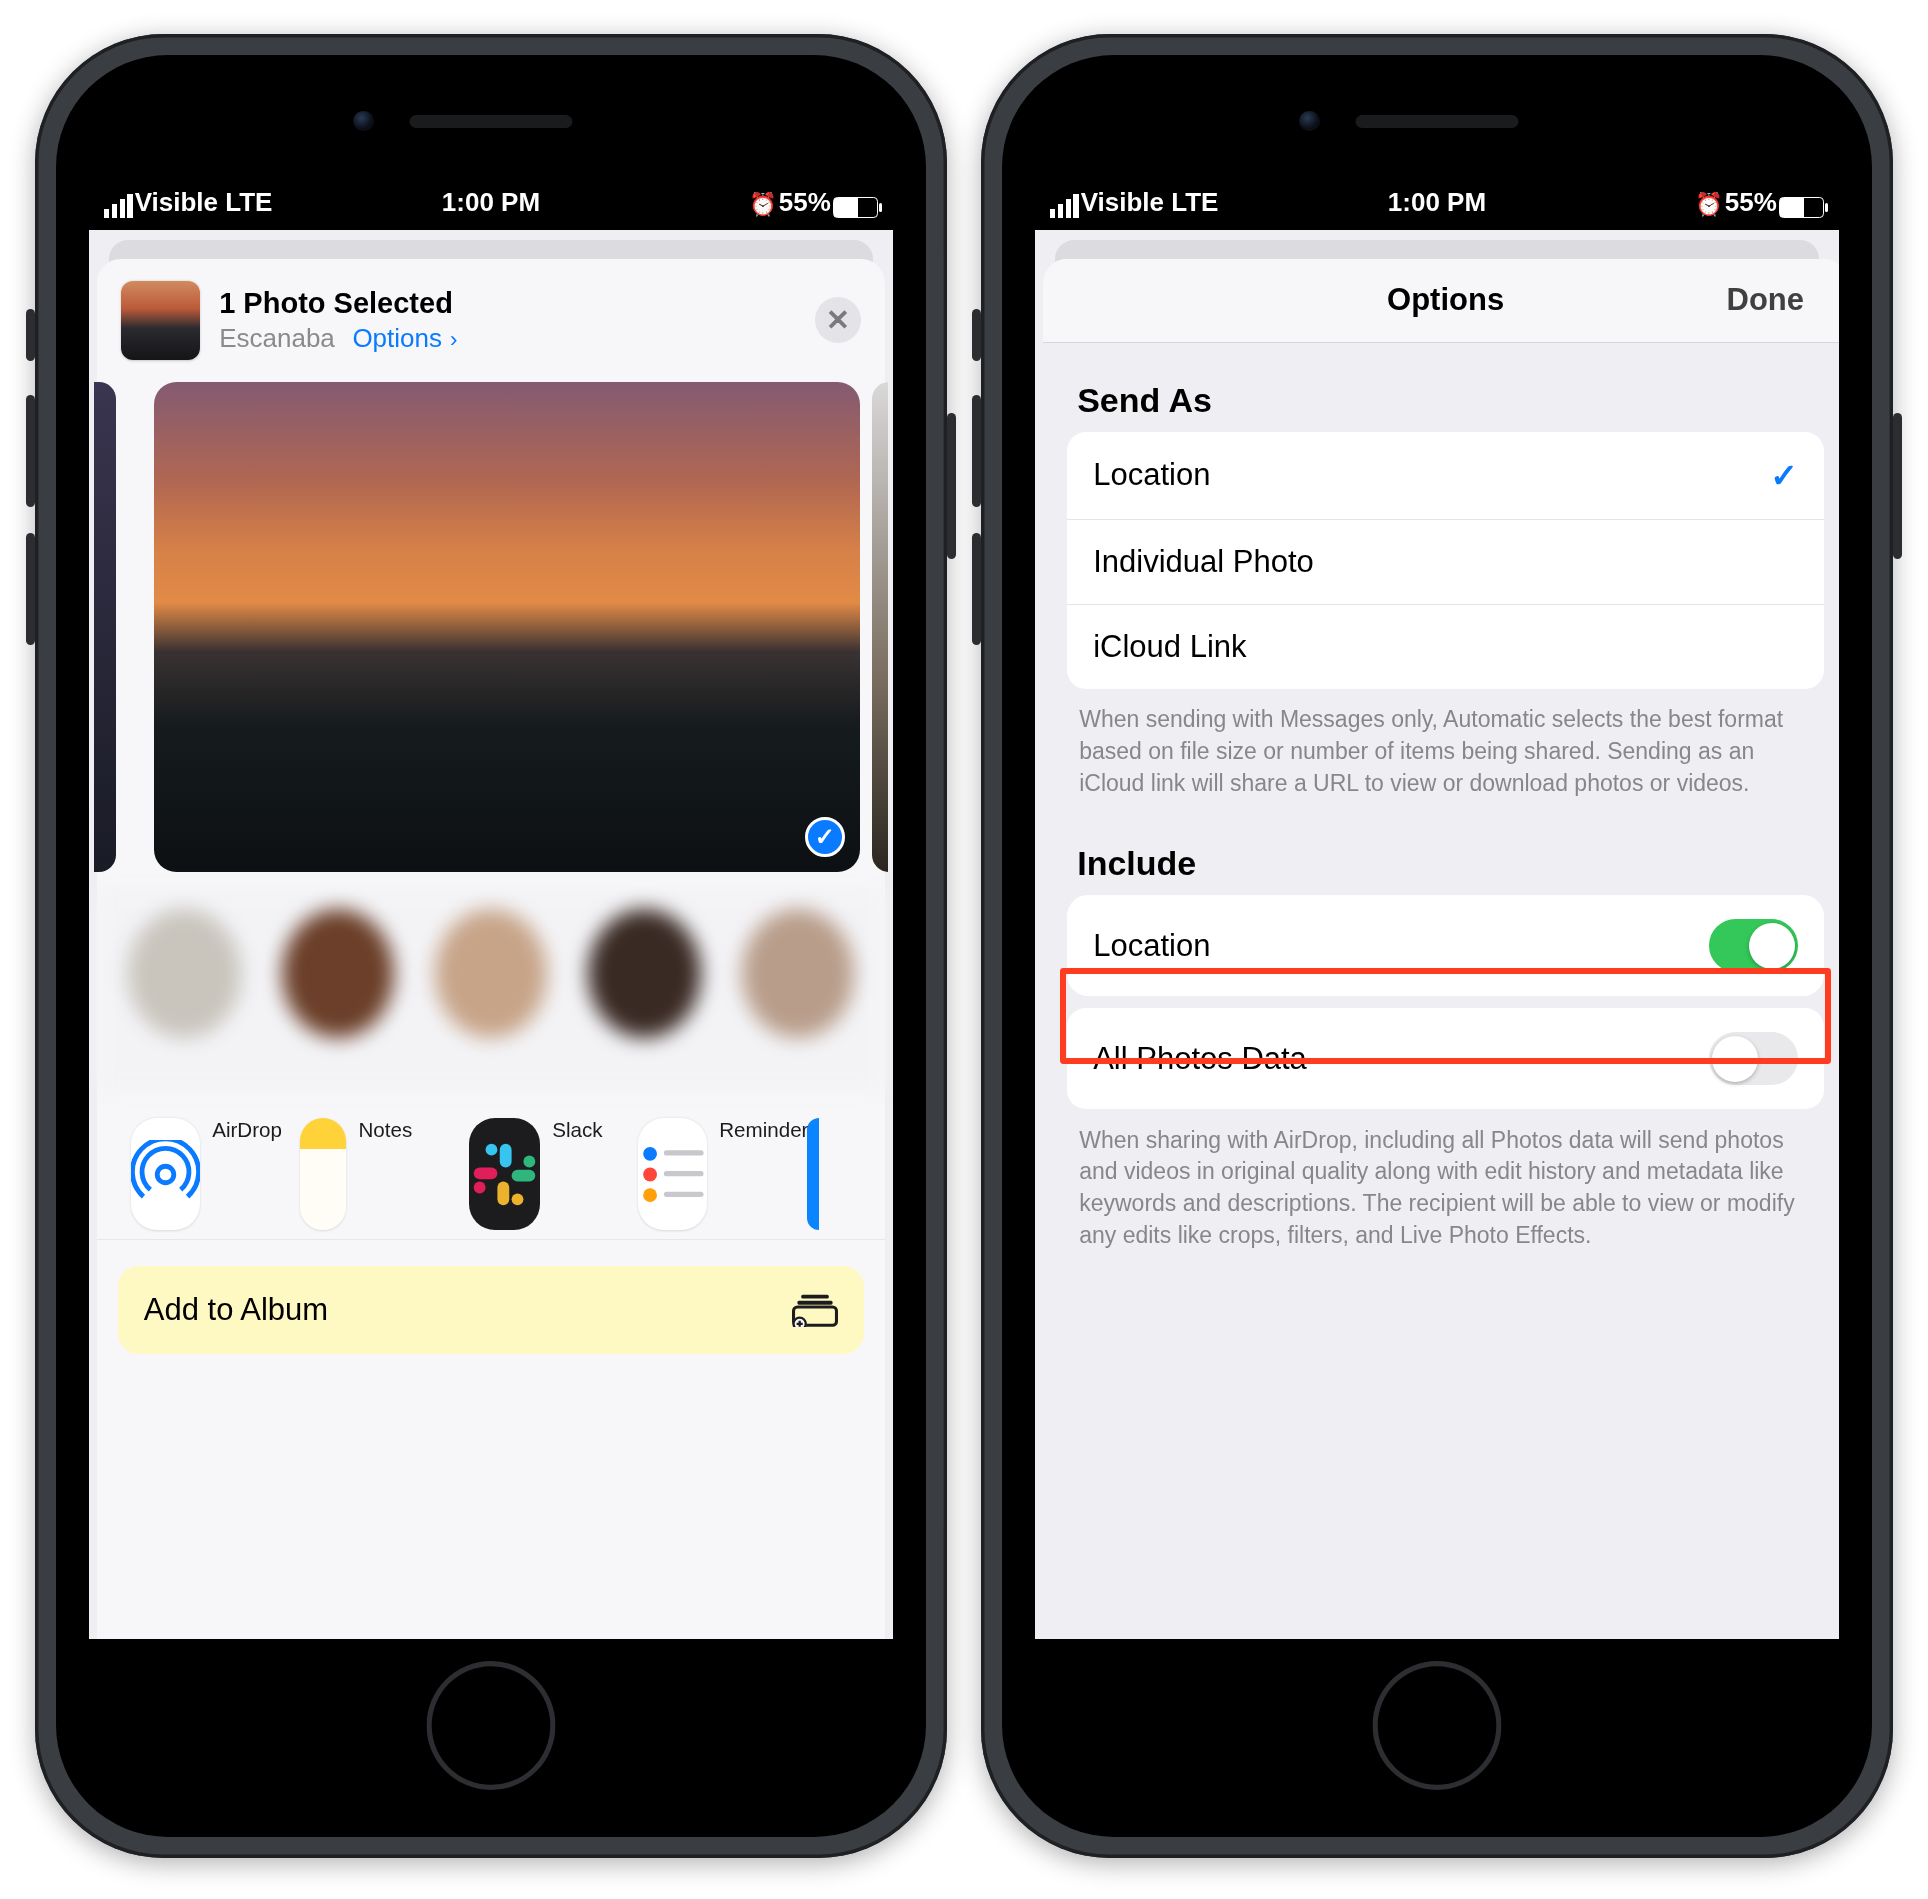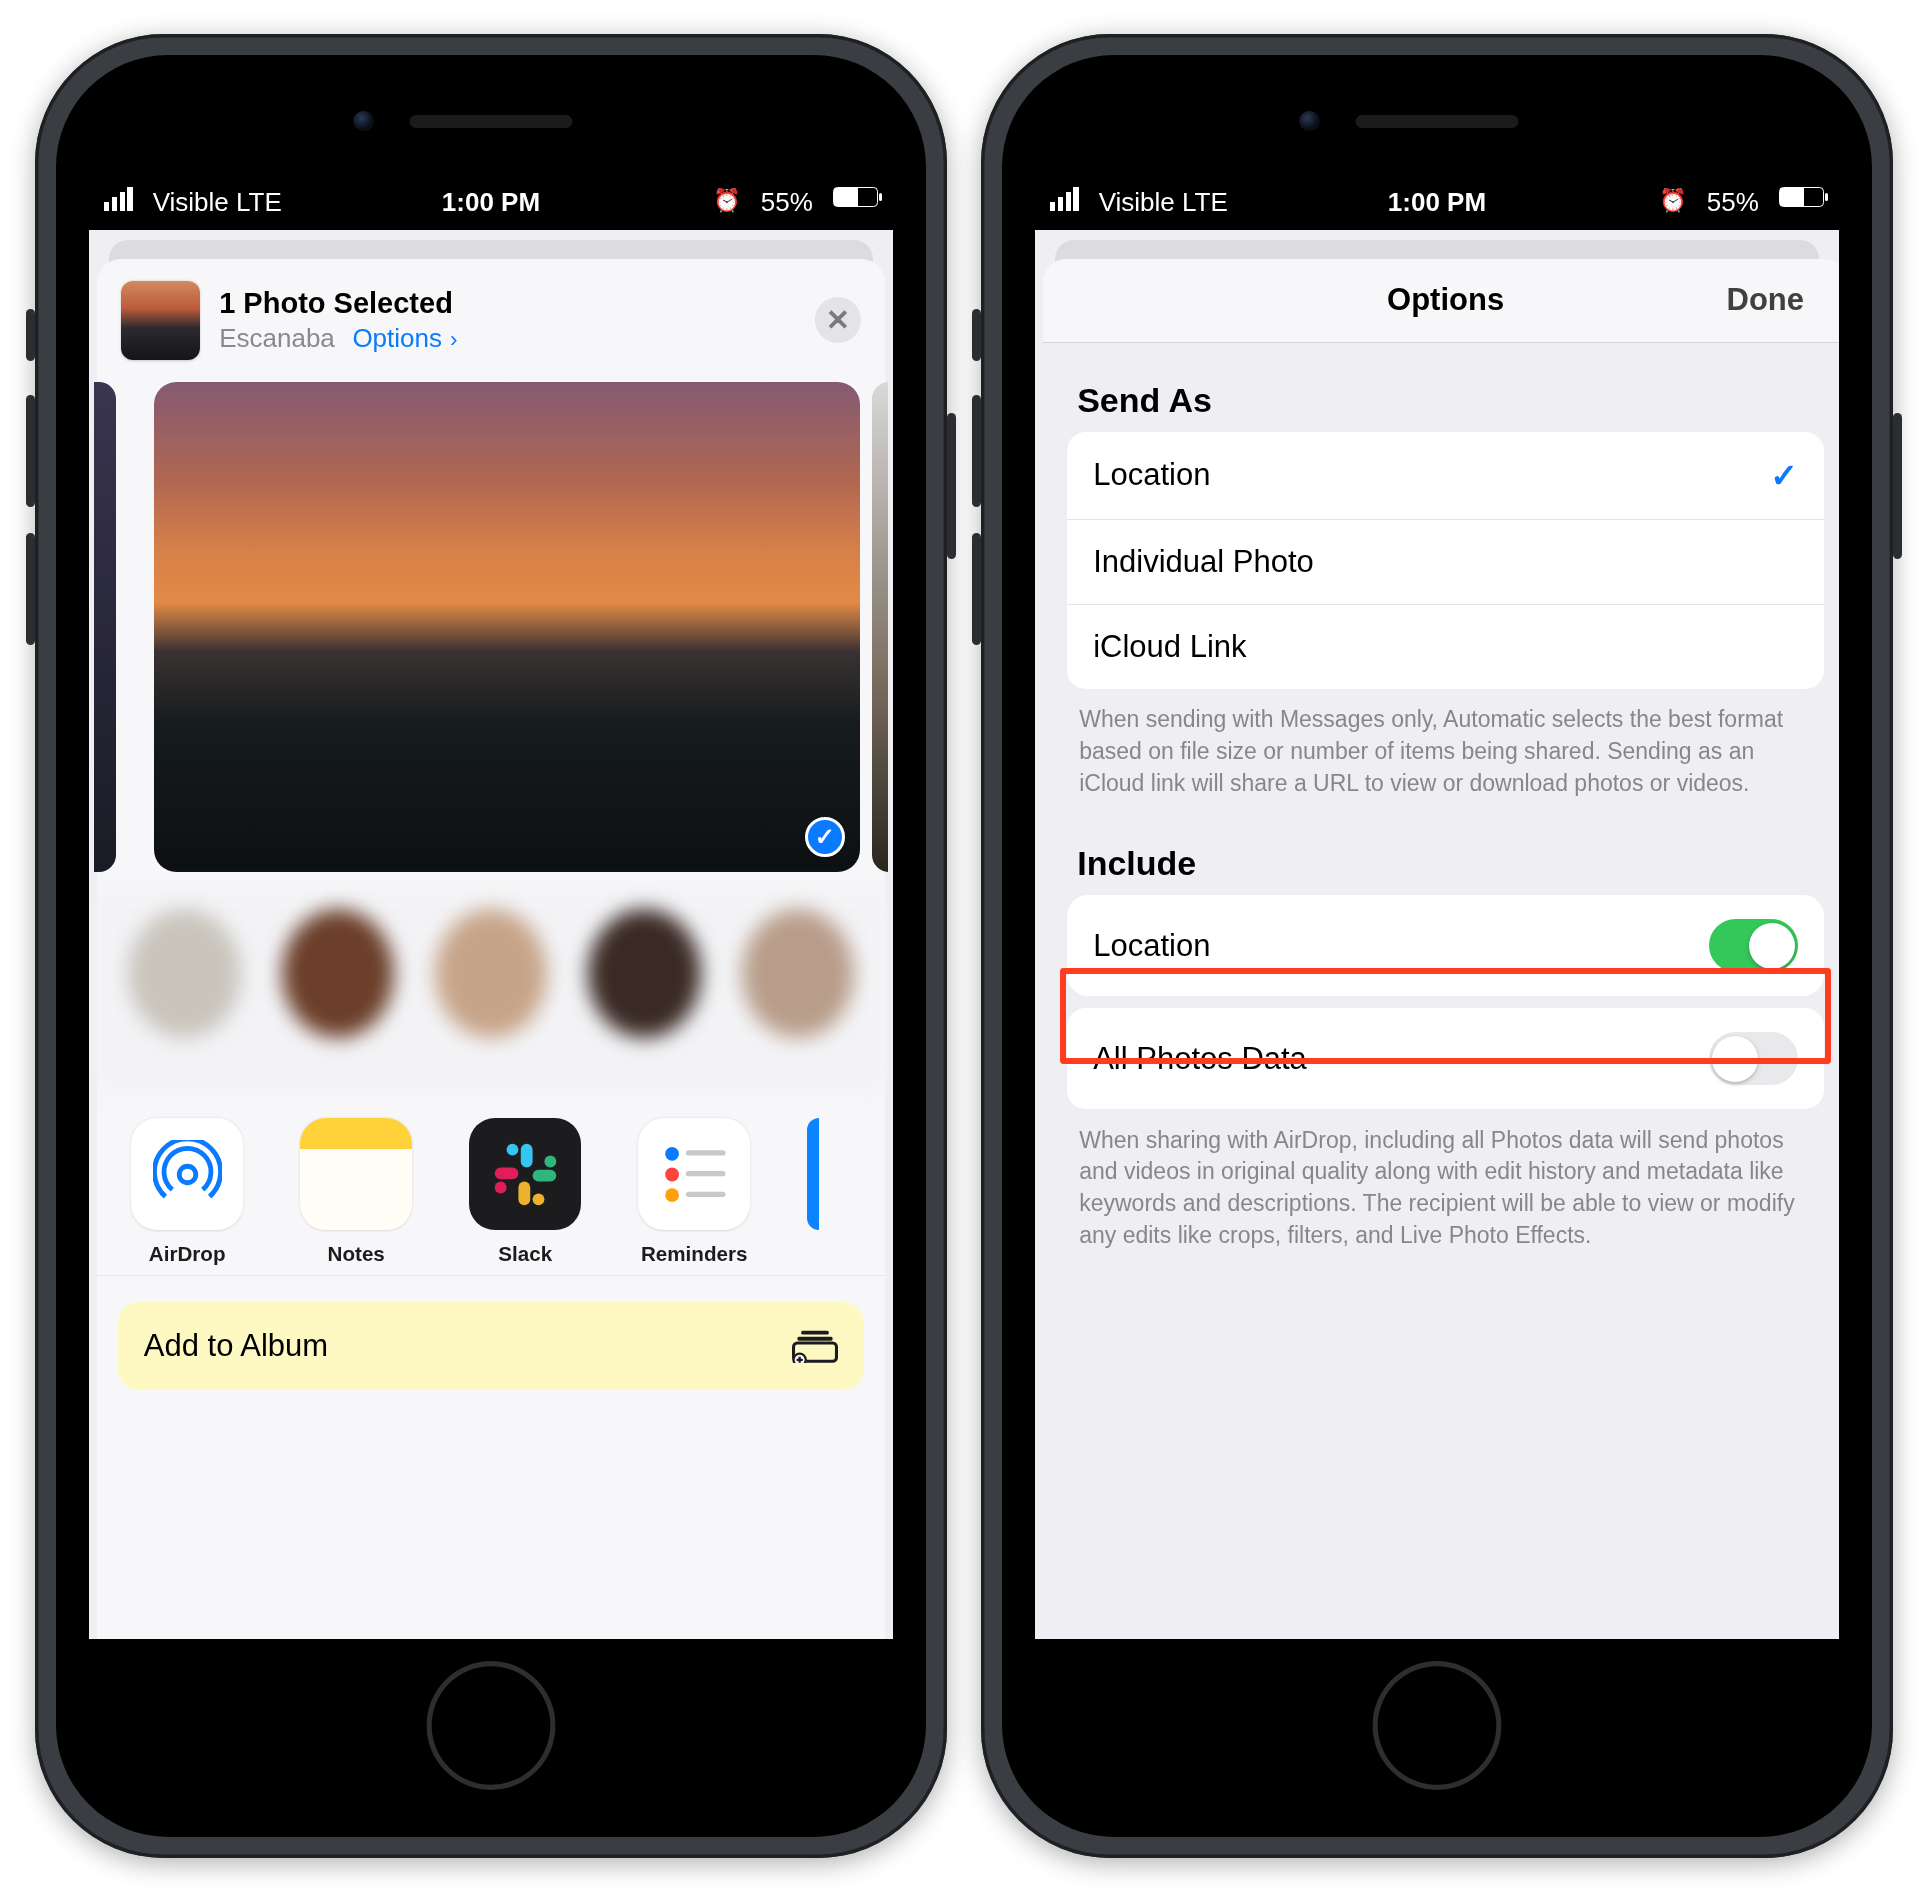--- a/index.html
+++ b/index.html
@@ -62,21 +62,21 @@
     overflow:hidden;
   }
 
   
   .status {
     height:55px; background:#000; color:#fff;
     display:flex; align-items:center; justify-content:space-between;
     padding:0 15.5px; font-size:26px; font-weight:500;
   }
   .status .center { position:absolute; left:0; right:0; text-align:center; font-weight:600; }
-  .status .left, .status .right { display:flex; align-items:flex-start; gap:20px; z-index:1; }
+  .status .left, .status .right { display:flex; align-items:flex-end; gap:2px; z-index:1;font-weight:bold; }
   .sig-bars { display:flex; align-items:flex-end; gap:2.6px; }
   .sig-bars span { width:5.2px; background:#fff; display:block; }
   .sig-bars span:nth-child(1){height:8.6px;} .sig-bars span:nth-child(2){height:13.8px;}
   .sig-bars span:nth-child(3){height:19px;} .sig-bars span:nth-child(4){height:24px;}
   .batt { width:45px; height:20.6px; border:1.7px solid #fff; border-radius:4.3px; position:relative; }
   .batt::after { content:""; position:absolute; right:-5.2px; top:5.2px; width:3.4px; height:8.6px; background:#fff; border-radius:1.7px;}
   .batt i { display:block; height:100%; width:55%; background:#fff; border-radius:1.7px 0 0 1.7px;}
   .alarm-icon { font-size:22.4px; }
 
   
@@ -153,21 +153,21 @@
     filter: blur(10.3px); border-top:0.9px solid #e9e9ed; border-bottom:0.9px solid #e9e9ed;
     background:#f3f3f6; margin-top:3.4px;
   }
   .avatar { width:129px; height:129px; border-radius:50%; background:#888; position:relative; }
 
   
   .apps {
     display:flex; gap:57px; padding:29px 34px 8.6px 34px;
     border-bottom:0.9px solid #e7e7eb;
   }
-  .app { width:112px; display:flex; flex-direction:column; align-items:center; gap:12px;font-weight:bold; }
+  .app { width:112px; display:flex; flex-direction:row; align-items:flex-start; gap:12px; }
   .app-icon { width:112px; height:112px; border-radius:26px; display:flex; align-items:center; justify-content:center; }
   .app-label { font-size:20.6px; color:#1c1c1e; text-align:center; }
   .airdrop { background:#fff; box-shadow:0 0.9px 2.6px rgba(0,0,0,.12); }
   .notes { background:linear-gradient(180deg,#ffd23a 0% 28%,#fffdf6 28% 100%); box-shadow:0 0.9px 2.6px rgba(0,0,0,.12);}
   .reminders { background:#fff; box-shadow:0 0.9px 2.6px rgba(0,0,0,.12);}
   .slack { background:#1c1c1e; }
   .app-extra { width:12px; height:112px; border-radius:26px 0 0 26px; background:#0b84ff; }
 
   
   .action-card {

